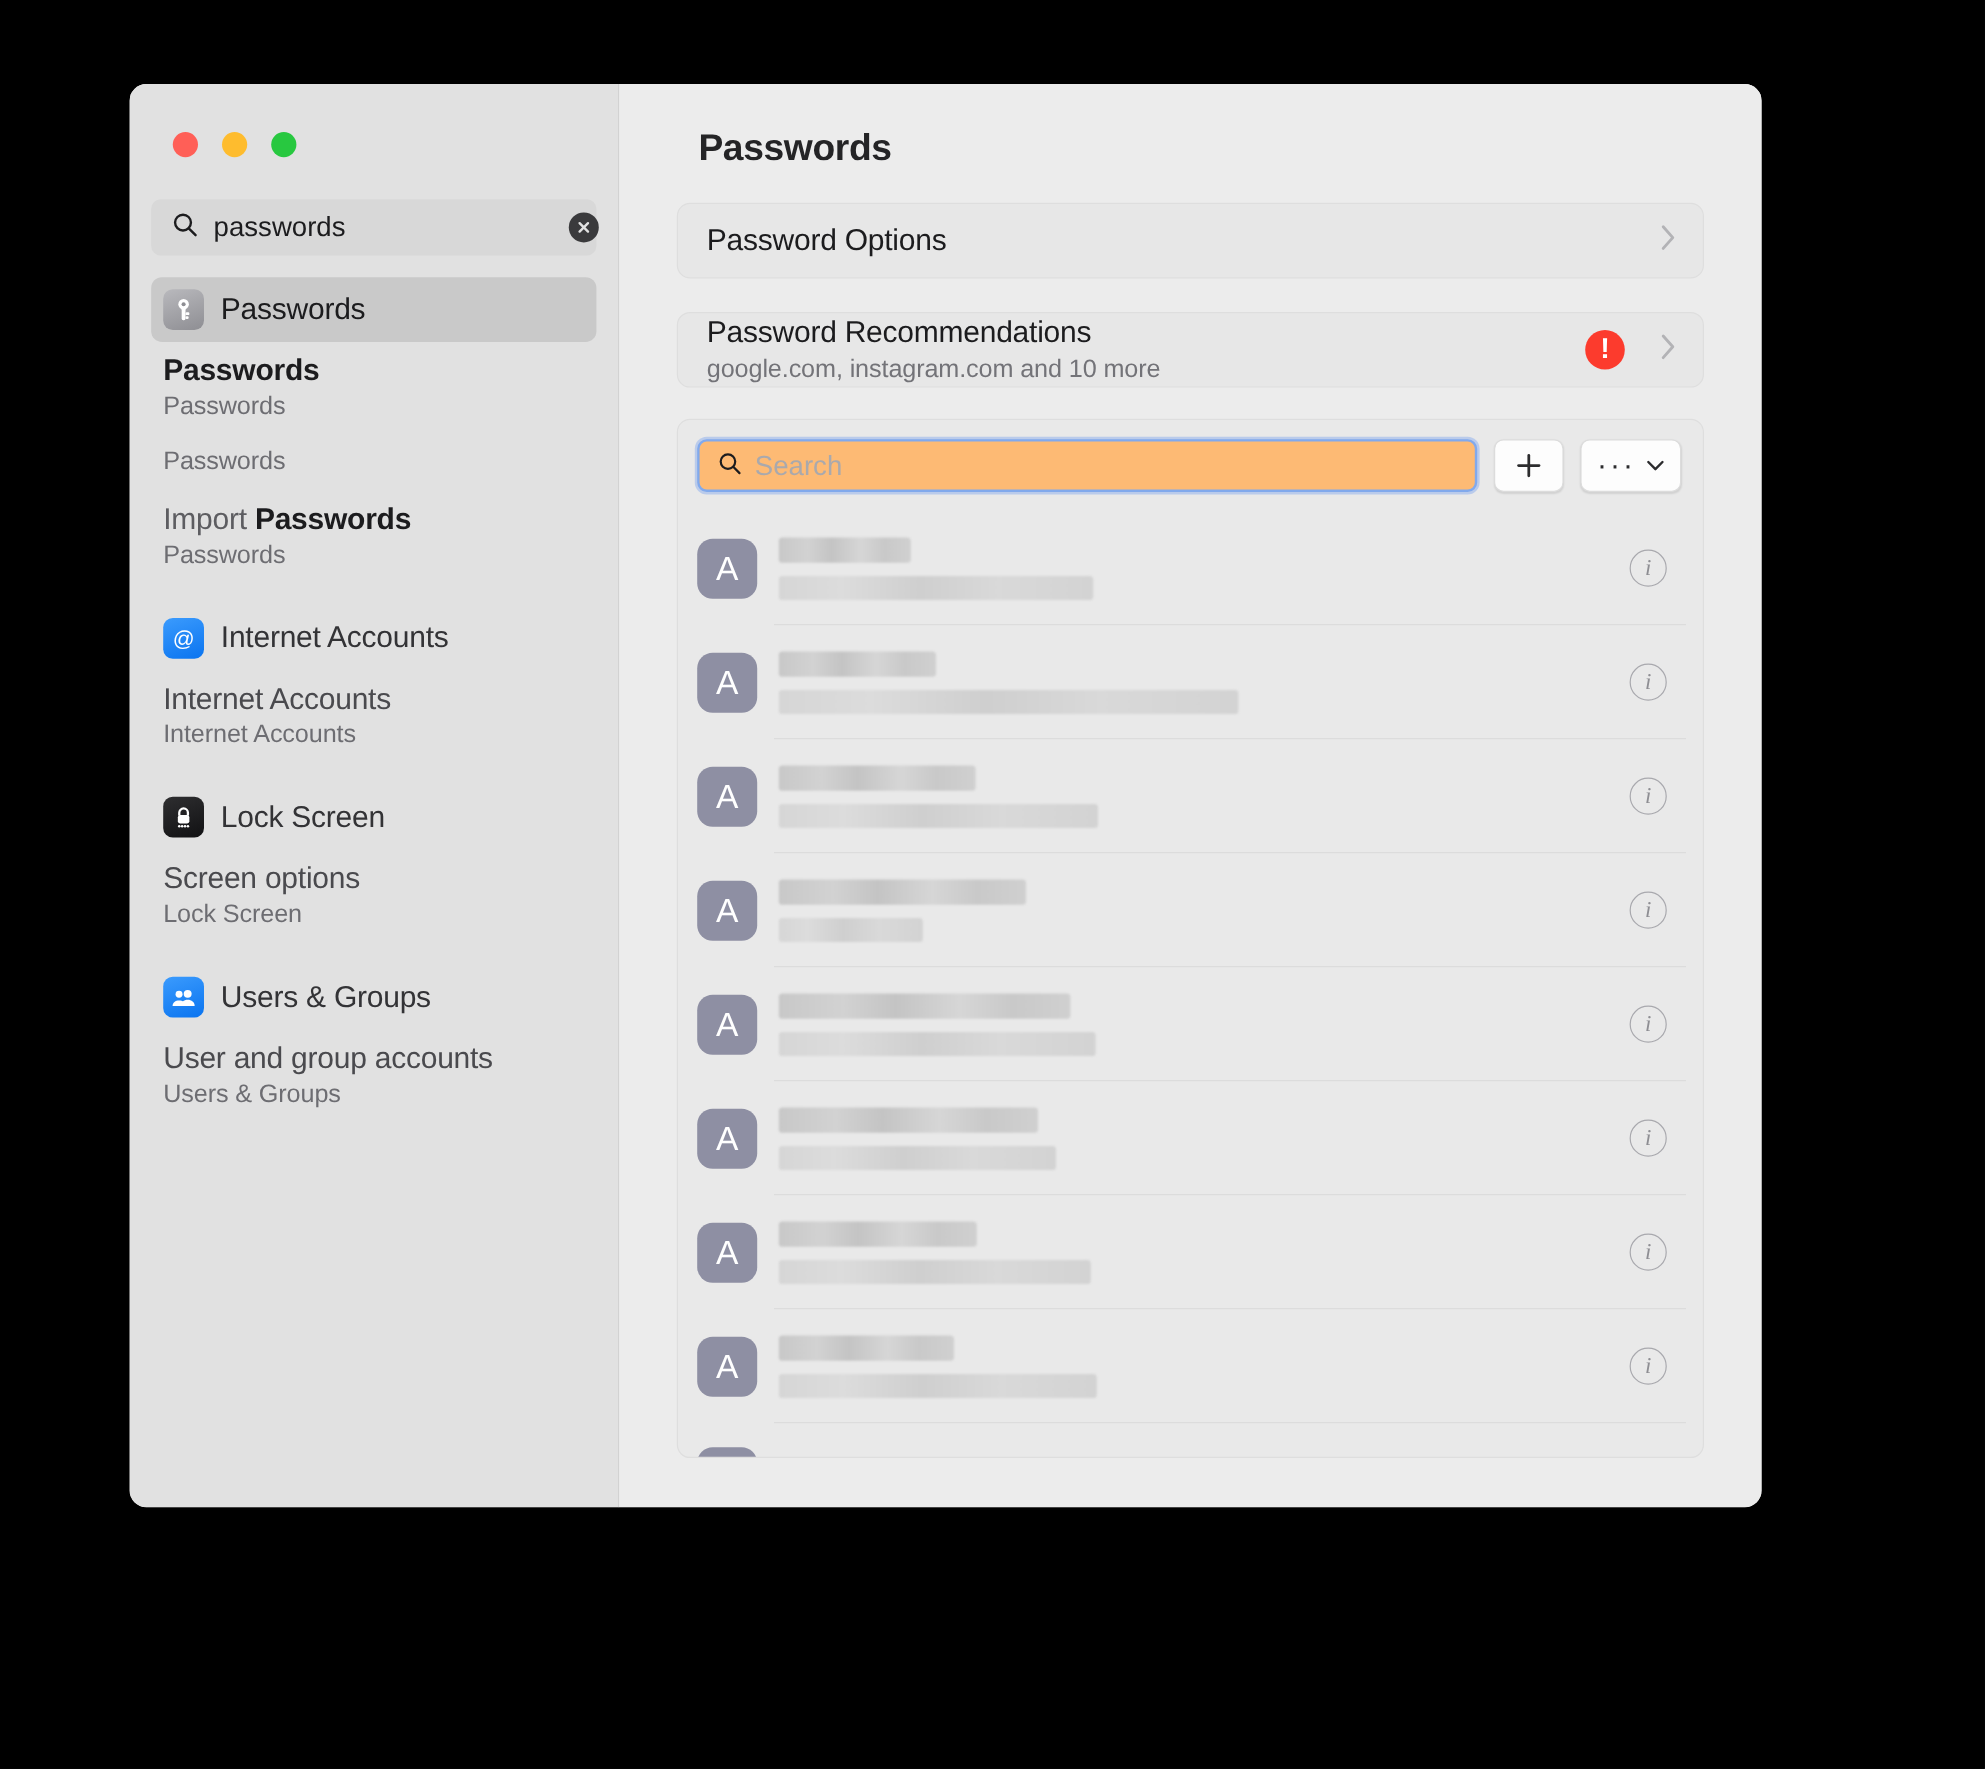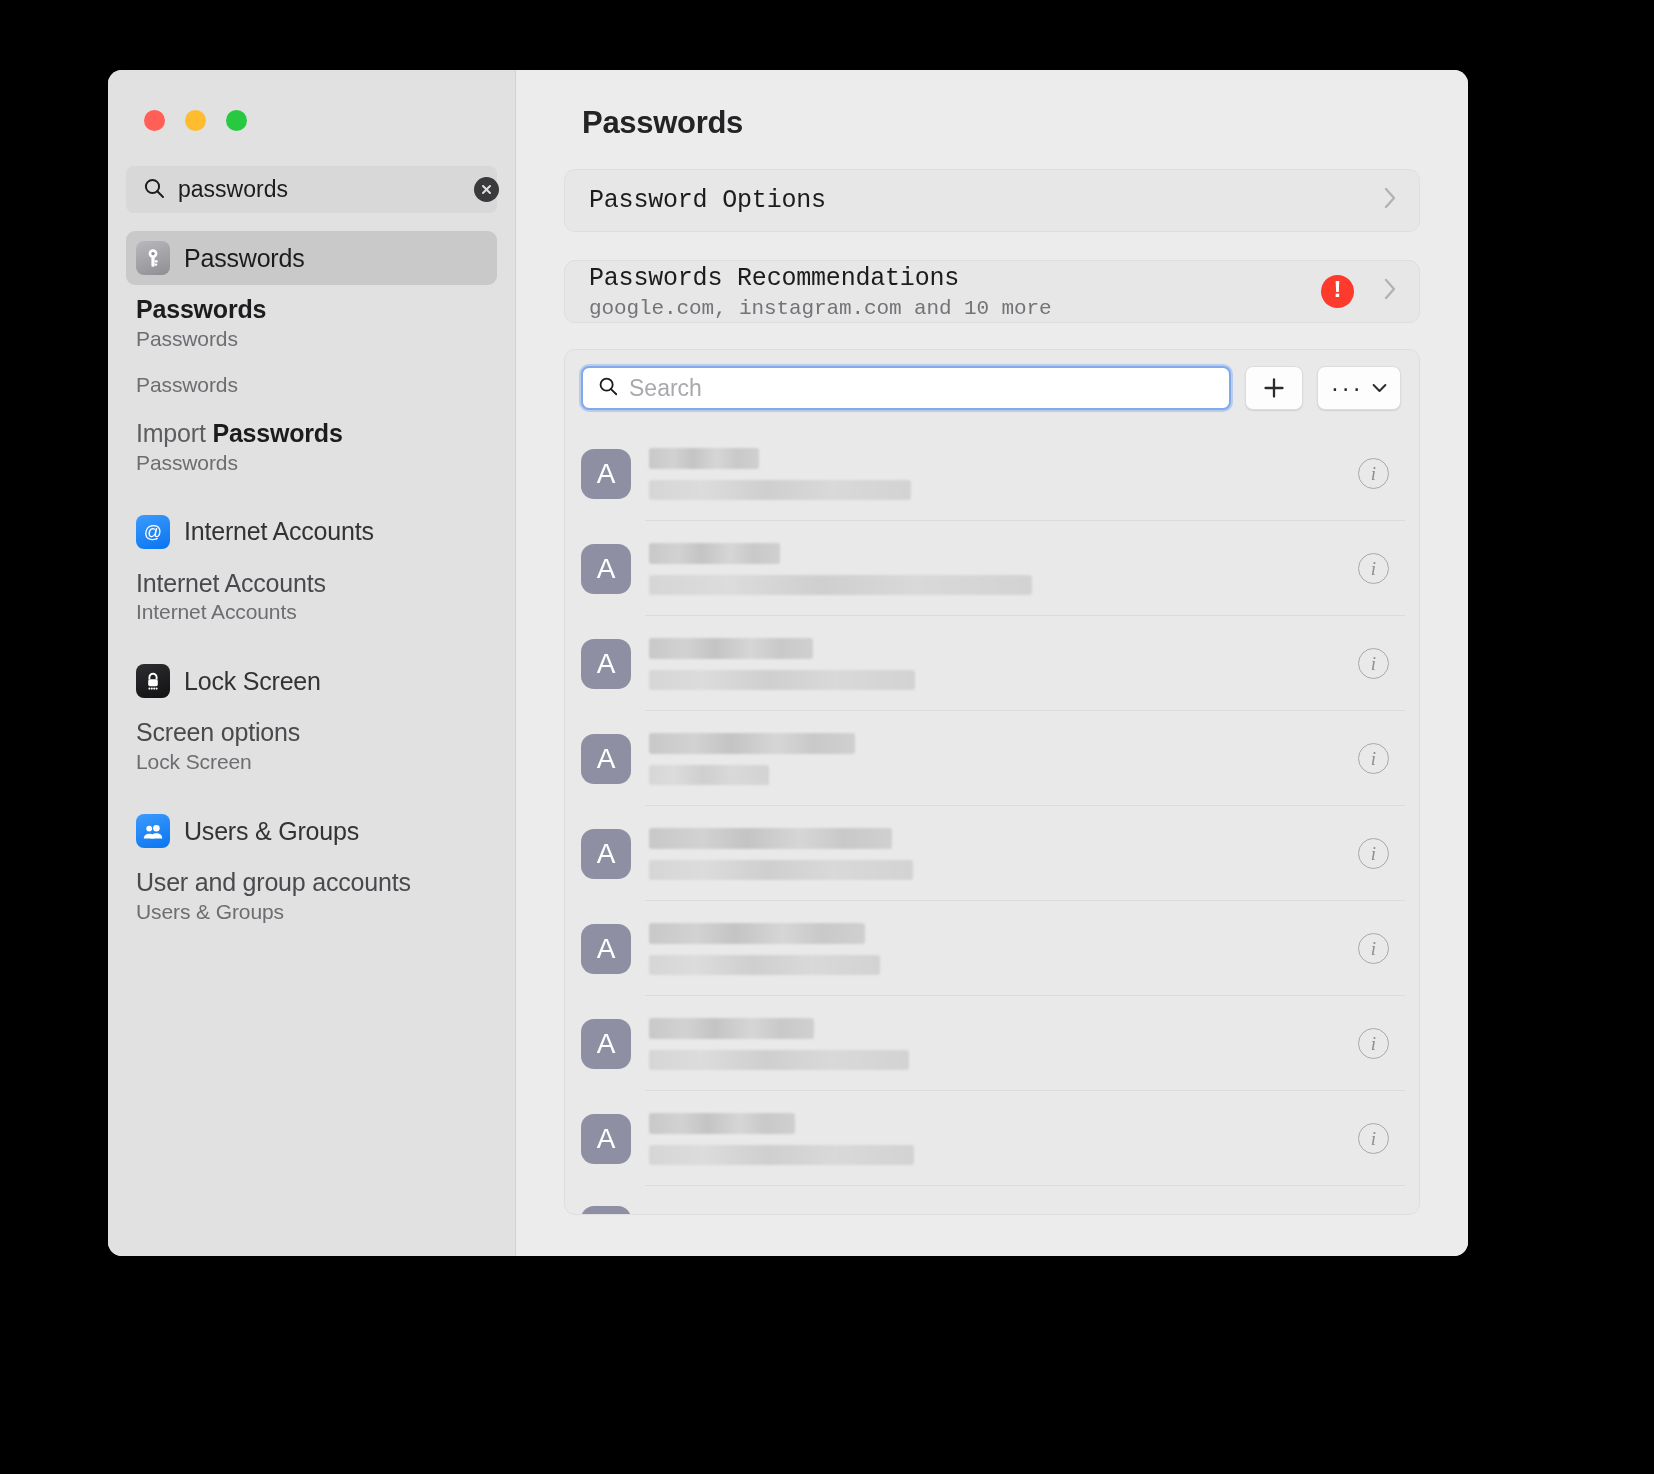--- a/index.html
+++ b/index.html
@@ -128,21 +128,20 @@
     background: #e7e7e7;
     border: 1px solid #dedede;
     border-radius: 11px;
     margin-top: 28px;
   }
   .card.row-card {
     display: flex; align-items: center;
     padding: 0 22px 0 24px;
     min-height: 63px;
     cursor: default;
-    font-family: Liberation Mono, monospace;
   }
   .card.row-card .row-main { flex: 1 1 auto; }
   .row-title {
     font-size: 25px; color: #1c1c1e; letter-spacing: -0.2px;
   }
   .row-sub {
     font-size: 21px; color: #737378; margin-top: 4px; letter-spacing: -0.1px;
   }
   .chev {
     flex: 0 0 auto; margin-left: 16px;
@@ -172,21 +171,21 @@
     height: 866px;
   }
   .toolbar {
     display: flex; align-items: center;
     padding: 16px 18px 16px 16px;
     gap: 14px;
   }
   .field-search {
     flex: 1 1 auto;
     height: 44px;
-    background: #ffffff;
+    background: #fdba74;
     border-radius: 8px;
     border: 2px solid #81a9ec;
     box-shadow: 0 0 0 2px rgba(100,150,240,0.35);
     display: flex; align-items: center;
     padding: 0 12px 0 14px;
   }
   .field-search .mag2 { margin-right: 10px; flex: 0 0 auto; }
   .field-search input {
     flex: 1 1 auto; border: none; outline: none; background: transparent;
     font-family: "Liberation Sans", sans-serif;
@@ -379,21 +378,21 @@
         </div>
         <span class="chev">
           <svg width="13" height="22" viewBox="0 0 13 22">
               <polyline points="2,2 10,11 2,20" fill="none" stroke="#b3b3b6" stroke-width="2.4" stroke-linecap="round" stroke-linejoin="round"></polyline>
             </svg>
         </span>
       </div>
 
       <div class="card row-card sec-card">
         <div class="row-main">
-          <div class="row-title">Passwords Recommendations</div>
+          <div class="row-title">Password Recommendations</div>
           <div class="row-sub">google.com, instagram.com and 10 more</div>
         </div>
         <span class="warn-badge">
             <span>!</span>
           </span>
         <span class="chev">
           <svg width="13" height="22" viewBox="0 0 13 22">
               <polyline points="2,2 10,11 2,20" fill="none" stroke="#b3b3b6" stroke-width="2.4" stroke-linecap="round" stroke-linejoin="round"></polyline>
             </svg>
         </span>

